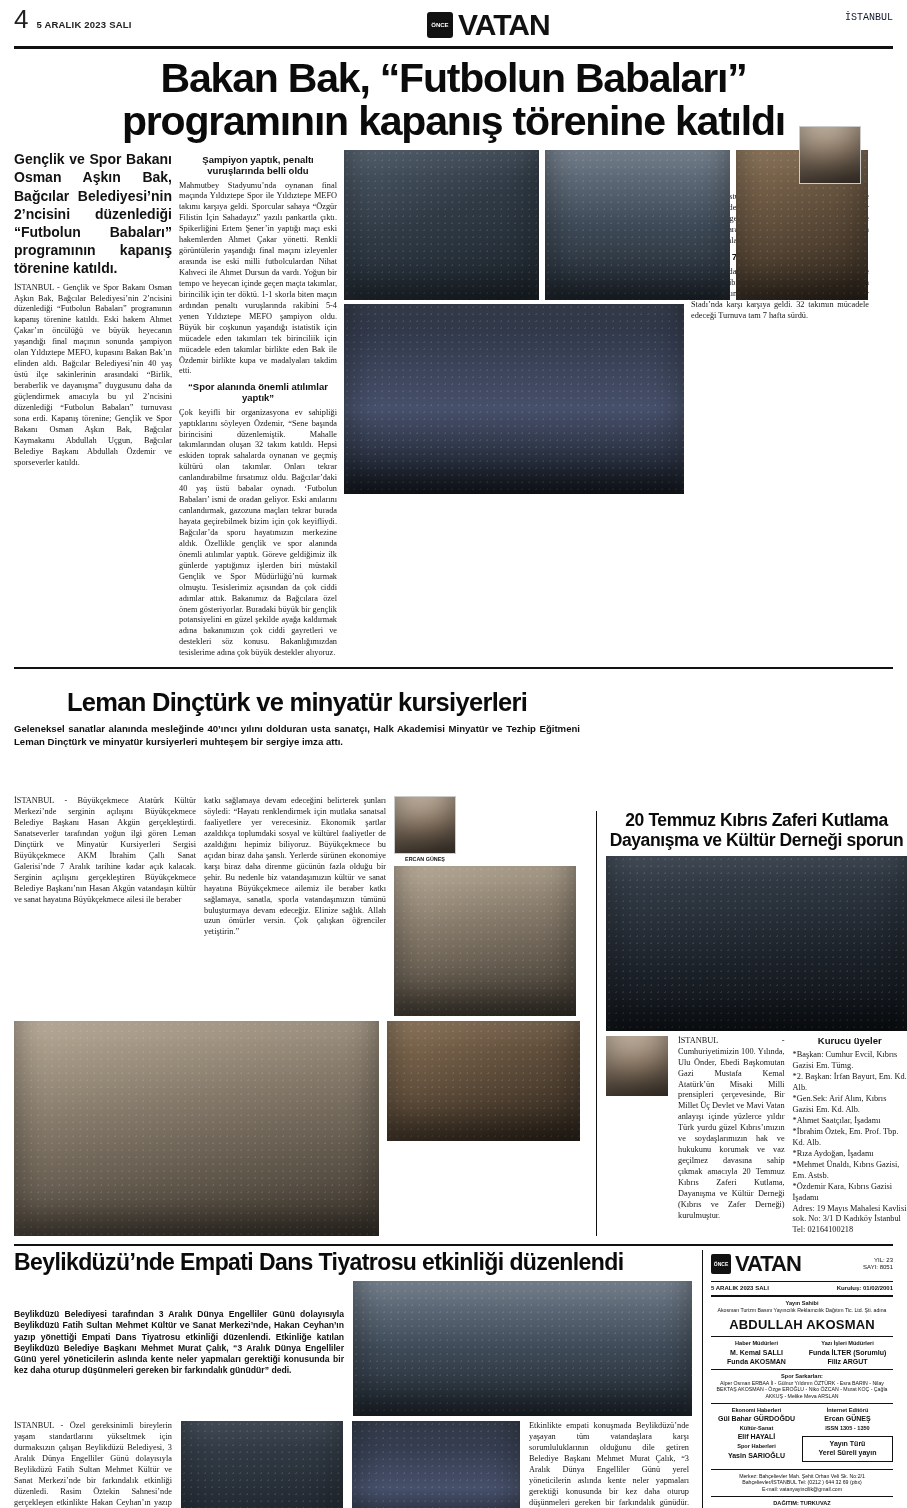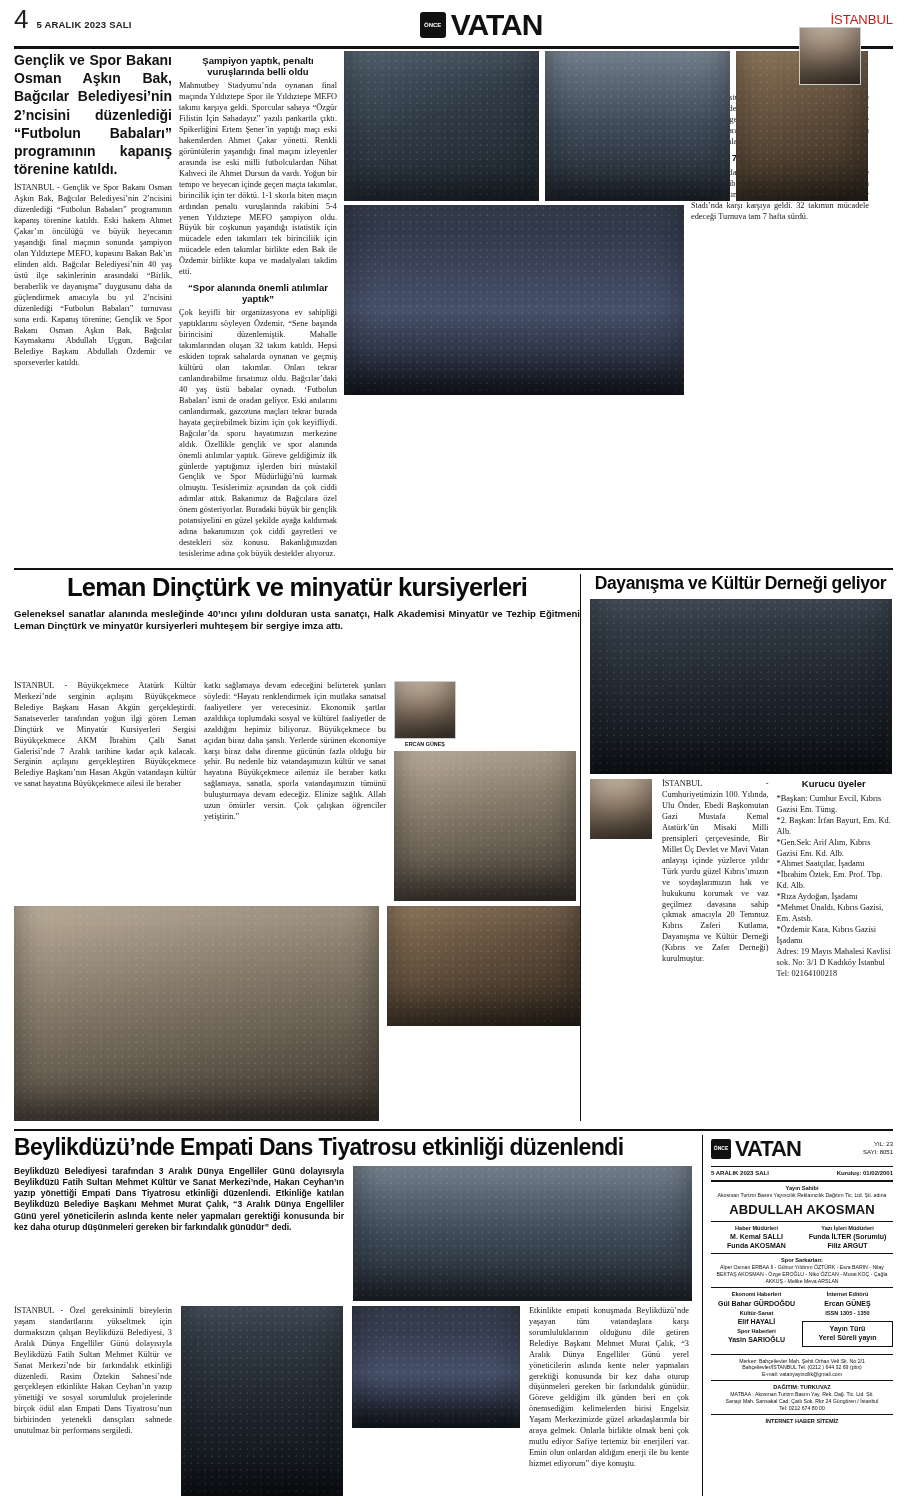--- a/index.html
+++ b/index.html
@@ -15,21 +15,21 @@
   .page { width:907px; height:1508px; position:relative; padding: 0 10px; }
 
   
   .masthead { display:flex; align-items:flex-start; justify-content:space-between; padding: 6px 4px 2px 4px; }
   .mh-left { display:flex; align-items:baseline; gap:8px; }
   .page-num { font-family:"Liberation Sans", sans-serif; font-size:26px; font-weight:400; color:#222; line-height:1; }
   .mh-date { font-family:"Liberation Sans", sans-serif; font-size:9.5px; font-weight:700; letter-spacing:.2px; color:#222; padding-top:8px; }
   .mh-center { display:flex; align-items:center; gap:5px; padding-top:2px; }
   .vatan-badge { width:26px; height:26px; background:#111; color:#fff; border-radius:3px; display:flex; align-items:center; justify-content:center; font-family:"Liberation Sans", sans-serif; font-size:6px; font-weight:700; line-height:1.05; text-align:center; }
   .vatan-word { font-family:"Liberation Sans", sans-serif; font-size:30px; font-weight:700; letter-spacing:-1px; color:#111; }
-  .mh-right { font-family:Liberation Sans, sans-serif; font-size:13px; color:#b91c1c; padding-top:6px; }
+  .mh-right { font-family:Liberation Mono, monospace; font-size:10px; color:#0f172a; padding-top:6px; }
   .rule-thick { height:3px; background:#111; margin:2px 4px 0 4px; }
 
   
   .headline { font-family:"Liberation Sans", sans-serif; font-weight:700; font-size:41px; line-height:1.04; letter-spacing:-1.2px; text-align:center; padding:8px 6px 6px 6px; color:#0b0b0b; }
 
   
   .body-text { font-size:8.3px; line-height:1.32; text-align:justify; color:#151515; }
   .lede { font-family:"Liberation Sans", sans-serif; font-weight:700; font-size:14px; line-height:1.3; text-align:justify; }
   .subhead { font-family:"Liberation Sans", sans-serif; font-weight:700; font-size:9.5px; line-height:1.12; text-align:center; margin:5px 0 4px 0; }
   .subhead-l { font-family:"Liberation Sans", sans-serif; font-weight:700; font-size:9.5px; line-height:1.15; margin:5px 0 4px 0; }
@@ -39,21 +39,21 @@
   .col { width:158px; }
 
   .photo { background:#3a3f44; position:relative; overflow:hidden; }
 
   .thumb-badge { width:62px; }
   .thumb-badge .photo { height:58px; border:1px solid #ccc; }
   .thumb-cap { font-family:"Liberation Sans", sans-serif; font-size:5.4px; font-weight:700; text-align:center; line-height:1.15; margin-top:2px; }
 
   
   .sec-rule { height:2px; background:#111; margin:8px 4px 0 4px; }
-  .two-col-wrap { display:flex; gap:0; padding:4px 4px 0 4px; }
+  .two-col-wrap { display:flex; gap:16px; padding:20px 4px 0 4px;align-items:flex-end; }
   .left-block { width:566px; }
   .right-block { width:311px; border-left:1px solid #111; padding-left:9px; }
 
   .head2 { font-family:"Liberation Sans", sans-serif; font-weight:700; font-size:25.5px; line-height:1.06; letter-spacing:-.7px; text-align:center; color:#0b0b0b; }
   .head3 { font-family:"Liberation Sans", sans-serif; font-weight:700; font-size:17.5px; line-height:1.1; letter-spacing:-.4px; text-align:center; color:#0b0b0b; }
   .head4 { font-family:"Liberation Sans", sans-serif; font-weight:700; font-size:23px; line-height:1.08; letter-spacing:-.6px; color:#0b0b0b; }
 
   .lede2 { font-family:"Liberation Sans", sans-serif; font-weight:700; font-size:9.6px; line-height:1.3; text-align:justify; margin:7px 0 6px 0; }
 
   .cols3 { display:flex; gap:8px;margin-top:48px; }
@@ -103,20 +103,24 @@
       <span class="mh-date">5 ARALIK 2023 SALI</span>
     </div>
     <div class="mh-center">
       <span class="vatan-badge">ÖNCE</span>
       <span class="vatan-word">VATAN</span>
     </div>
     <div class="mh-right">İSTANBUL</div>
   </div>
   <div class="rule-thick"></div>
 
+  <div class="headline">
+    <div>Bakan Bak, “Futbolun Babaları”</div>
+    <div>programının kapanış törenine katıldı</div>
+  </div>
 
   <div class="top-story">
 
     <div class="col">
       <div class="lede">Gençlik ve Spor Bakanı Osman Aşkın Bak, Bağcılar Belediyesi’nin 2’ncisini düzenlediği “Futbolun Babaları” programının kapanış törenine katıldı.</div>
       <div class="body-text" style="margin-top:5px;">İSTANBUL - Gençlik ve Spor Bakanı Osman Aşkın Bak, Bağcılar Belediyesi’nin 2’ncisini düzenlediği “Futbolun Babaları” programının kapanış törenine katıldı. Eski hakem Ahmet Çakar’ın öncülüğü ve büyük heyecanın yaşandığı final maçının sonunda şampiyon olan Yıldıztepe MEFO, kupasını Bakan Bak’ın elinden aldı. Bağcılar Belediyesi’nin 40 yaş üstü ilçe sakinlerinin arasındaki “Birlik, beraberlik ve dayanışma” duygusunu daha da güçlendirmek amacıyla bu yıl 2’ncisini düzenlediği “Futbolun Babaları” turnuvası sona erdi. Kapanış törenine; Gençlik ve Spor Bakanı Osman Aşkın Bak, Bağcılar Kaymakamı Abdullah Uçgun, Bağcılar Belediye Başkanı Abdullah Özdemir ve sporseverler katıldı.</div>
     </div>
 
     <div class="col">
       <div class="subhead">Şampiyon yaptık, penaltı vuruşlarında belli oldu</div>
@@ -202,21 +206,22 @@
         <div style="width:193px;">
           <div class="photo p-warm" style="width:193px;height:120px;">
             <div class="dots"></div>
               <div class="vign"></div>
           </div>
         </div>
       </div>
     </div>
 
     <div class="right-block">
-      <div class="head3">Dayanışma ve Kültür Derneği geliyor</div>
+      <div class="head3">20 Temmuz Kıbrıs Zaferi Kutlama</div>
+      <div class="head3">Dayanışma ve Kültür Derneği sporun</div>
       <div class="photo p-dark" style="width:302px;height:175px;margin-top:6px;">
         <div class="dots"></div>
           <div class="vign"></div>
       </div>
 
       <div style="display:flex; gap:8px; margin-top:5px;">
         <div style="width:66px;">
           <div class="photo p-face" style="width:62px;height:60px;">
               <div class="vign"></div>
             </div>
@@ -243,21 +248,21 @@
   </div>
 
   <div class="sec-rule"></div>
 
   <div class="bottom-wrap">
 
     <div class="bl">
       <div class="head4">Beylikdüzü’nde Empati Dans Tiyatrosu etkinliği düzenlendi</div>
 
       <div style="display:flex; gap:9px; margin-top:6px;">
-        <div style="width:330px;">
+        <div style="width:330px;margin-top:28px;">
           <div class="lede" style="font-size:8.6px;">Beylikdüzü Belediyesi tarafından 3 Aralık Dünya Engelliler Günü dolayısıyla Beylikdüzü Fatih Sultan Mehmet Kültür ve Sanat Merkezi’nde, Hakan Ceyhan’ın yazıp yönettiği Empati Dans Tiyatrosu etkinliği düzenlendi. Etkinliğe katılan Beylikdüzü Belediye Başkanı Mehmet Murat Çalık, “3 Aralık Dünya Engelliler Günü yerel yöneticilerin aslında kente neler yapmaları gerektiği konusunda bir kez daha oturup düşünmeleri gereken bir farkındalık günüdür” dedi.</div>
         </div>
         <div style="width:339px;">
           <div class="photo p-crowd" style="width:339px;height:135px;">
             <div class="dots"></div>
               <div class="vign"></div>
           </div>
         </div>
       </div>
 

